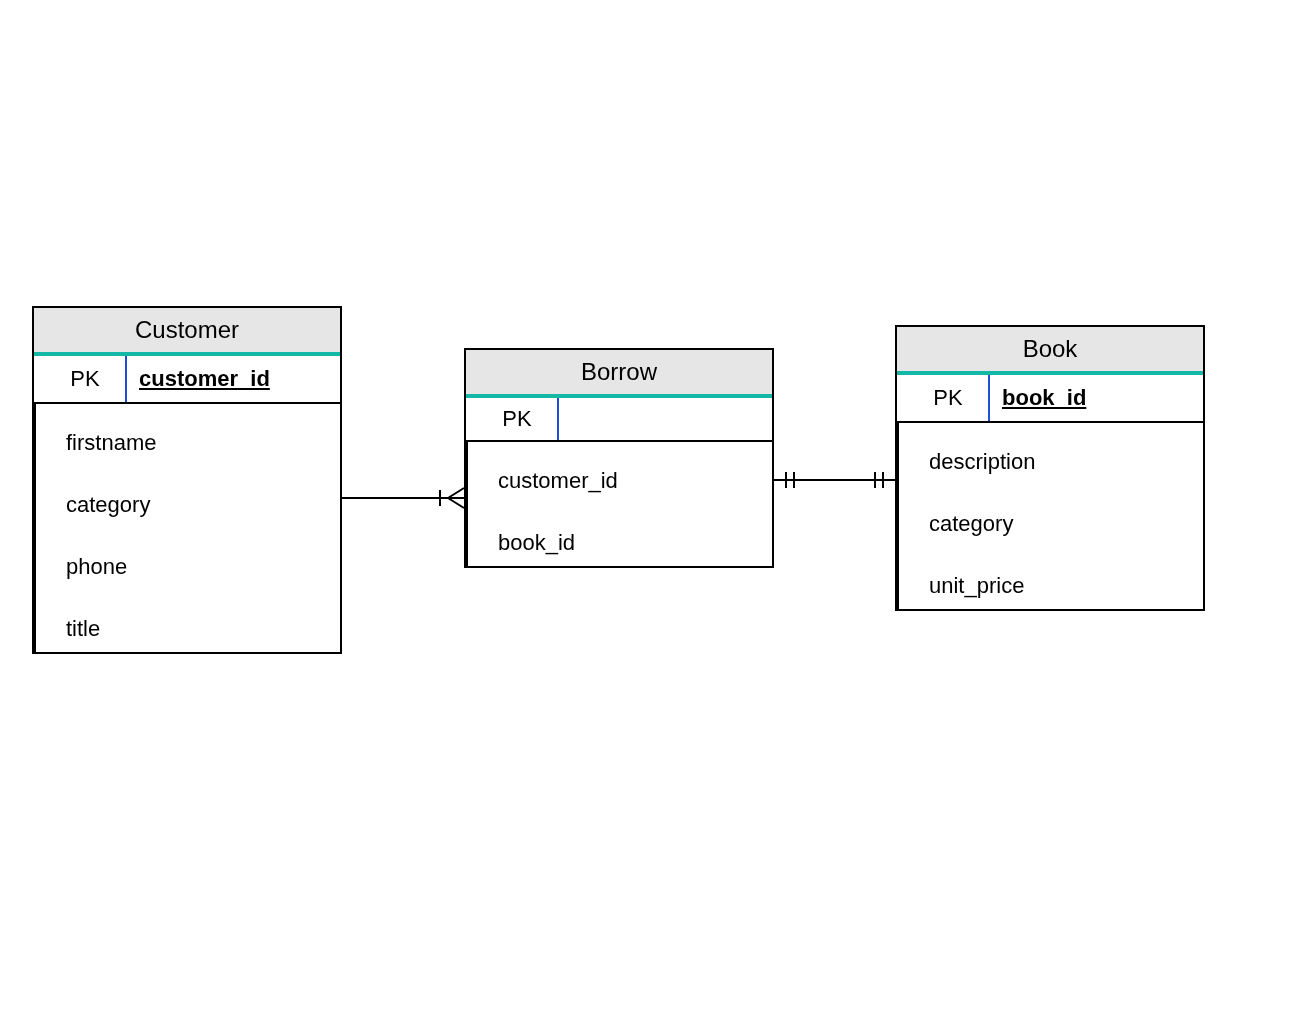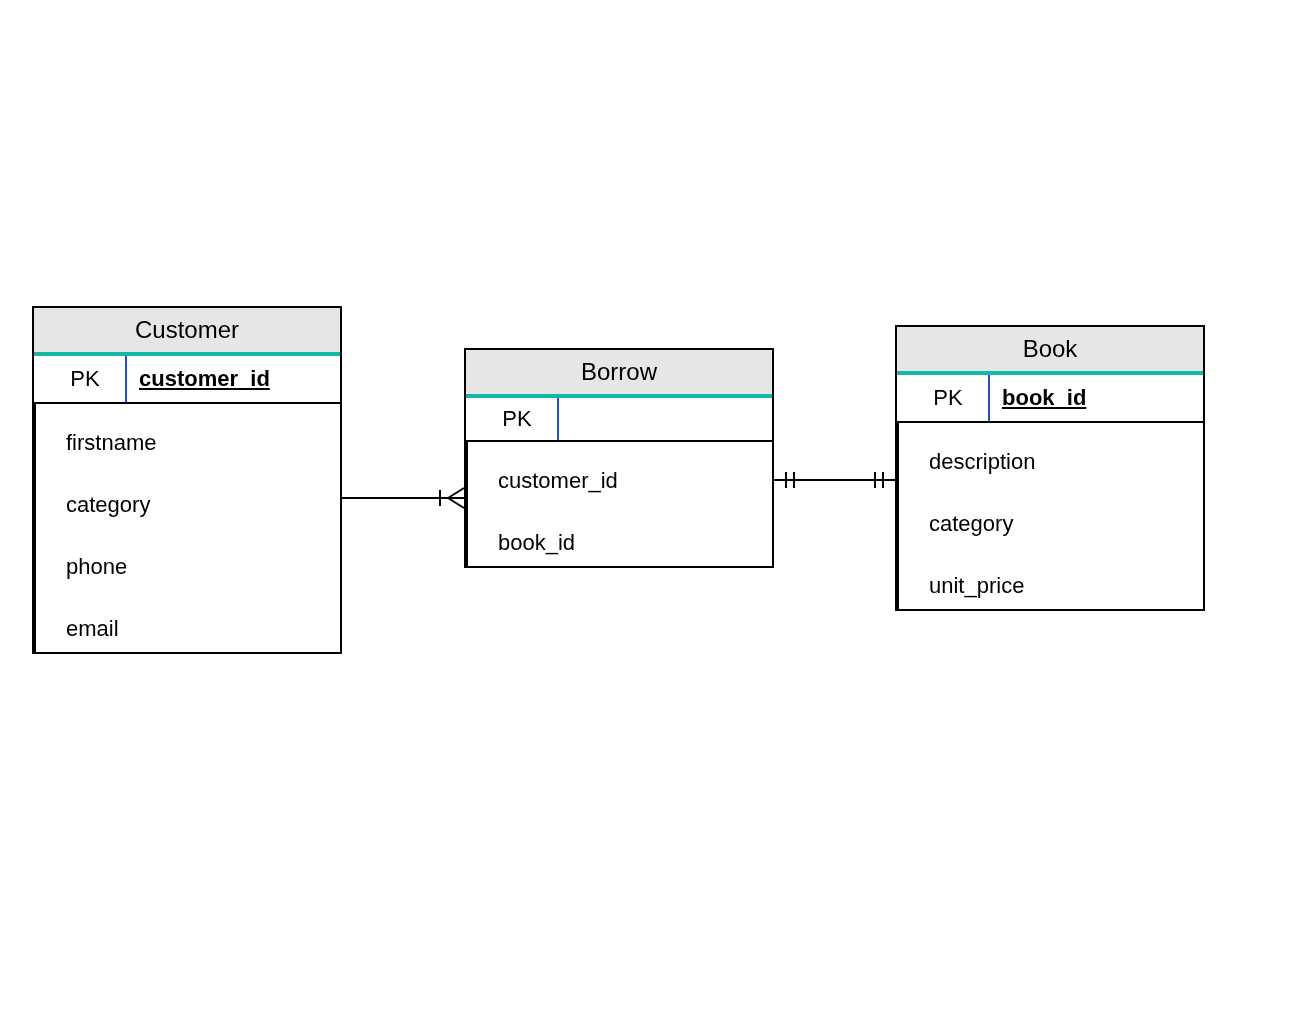--- a/index.html
+++ b/index.html
@@ -89,21 +89,21 @@
     <div class="row pk-row">
       <div class="keycol">PK</div>
       <div class="attrcol">customer_id</div>
     </div>
     <div class="body-row">
       <div class="keycol"></div>
       <div class="body-attrs">
         <div class="attr">firstname</div>
         <div class="attr">category</div>
         <div class="attr">phone</div>
-        <div class="attr">email</div>
+        <div class="attr">title</div>
       </div>
     </div>
   </div>
 
   <div class="entity" style="left:464px; top:348px; width:310px;">
     <div class="title">Borrow</div>
     <div class="row pk-row">
       <div class="keycol">PK</div>
     </div>
     <div class="body-row">

